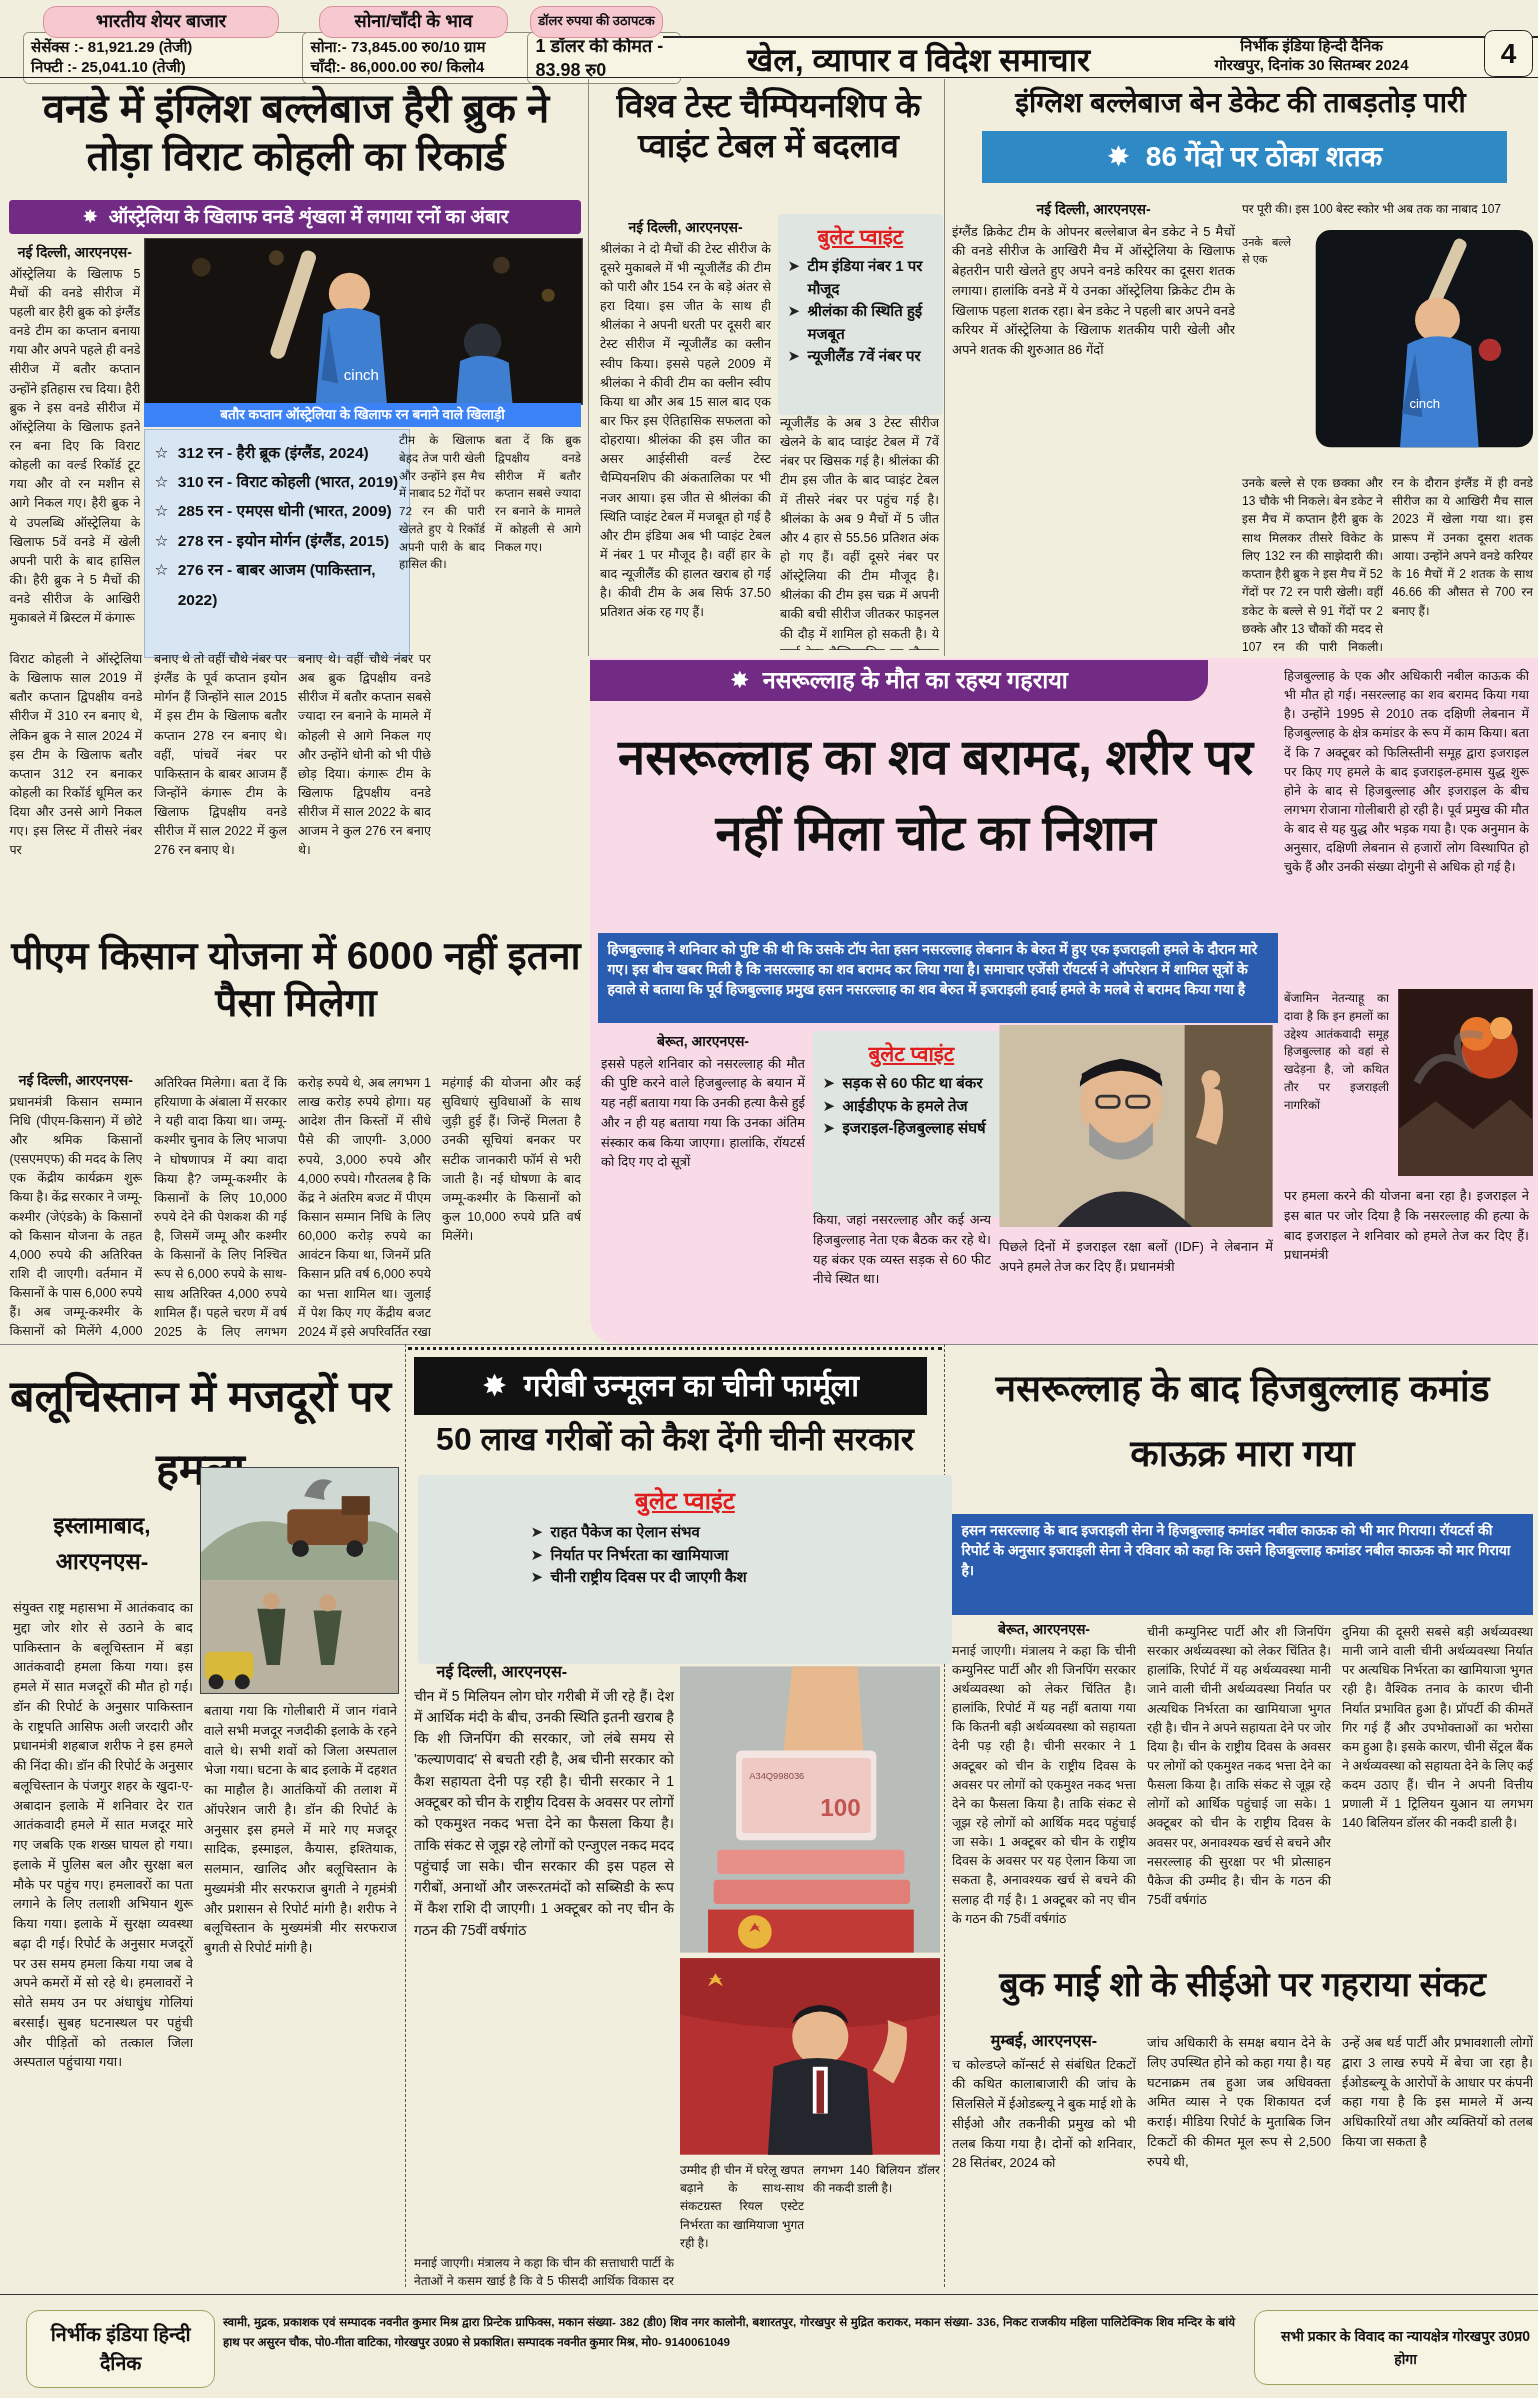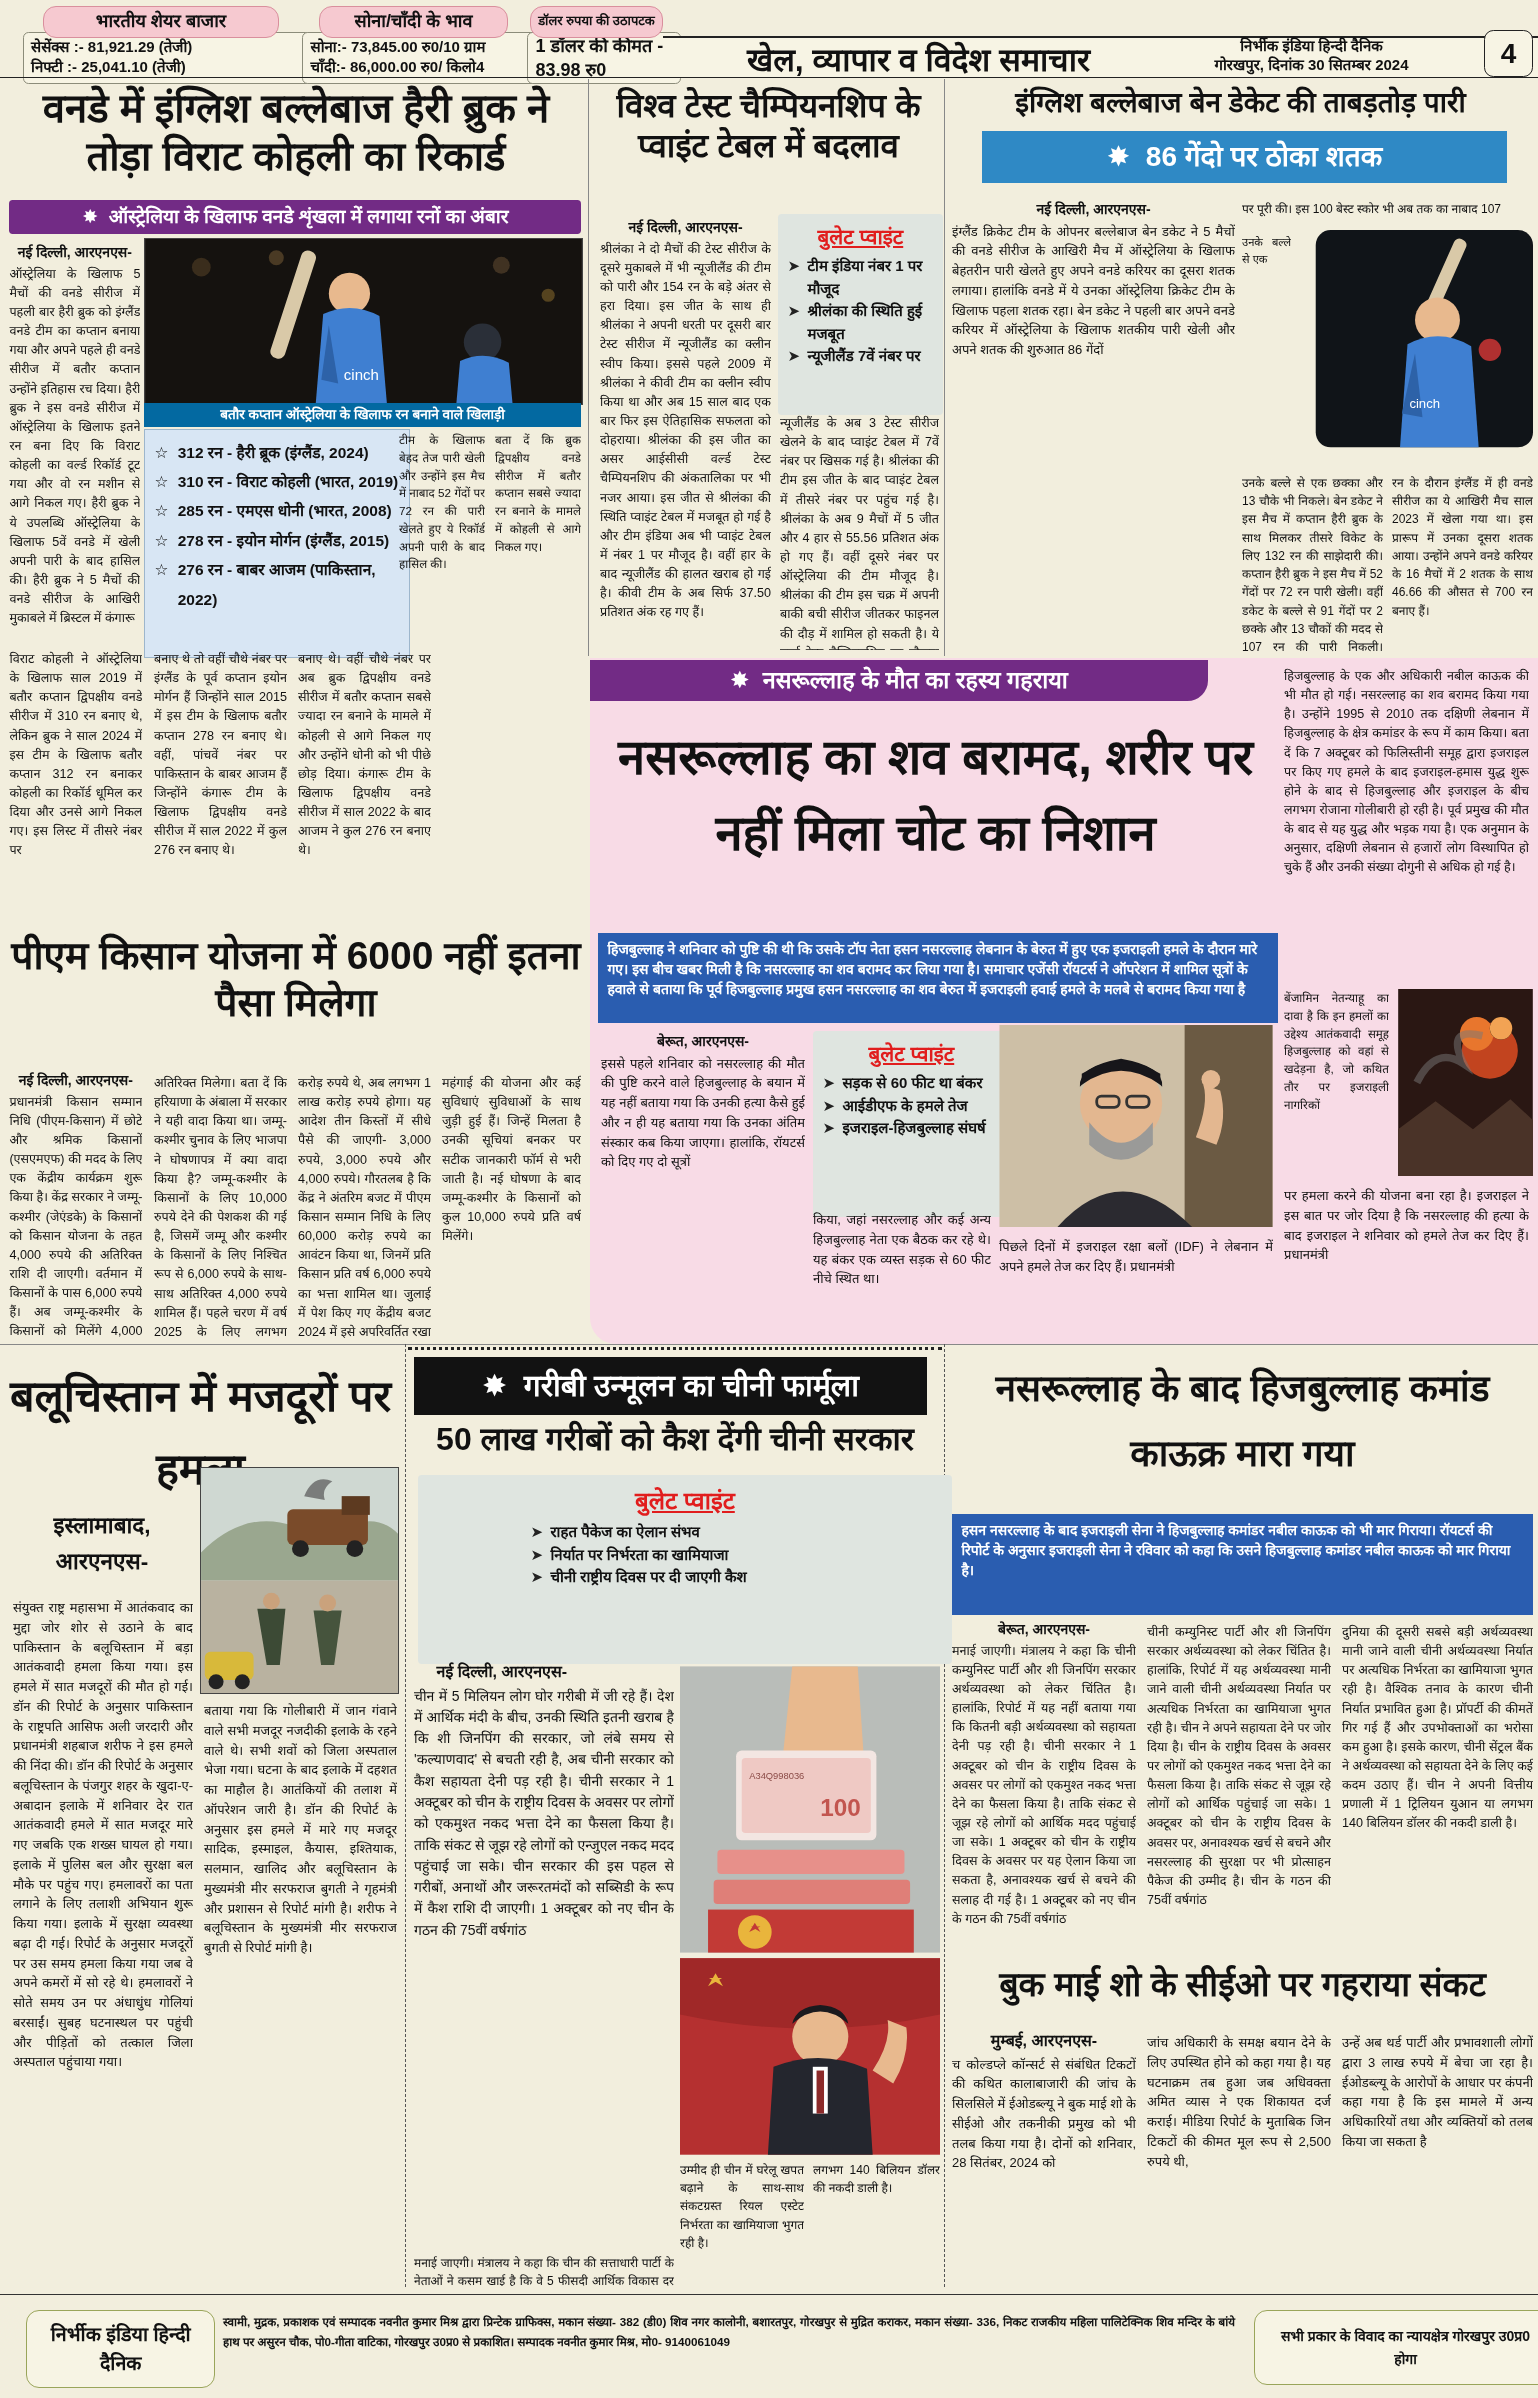--- a/index.html
+++ b/index.html
@@ -19,21 +19,21 @@
   .deck{background:#2a5db0;color:#fff;font-weight:bold;font-size:14px;line-height:1.45;
         padding:5.6px 9.4px;text-align:left;}
   .col{font-size:12.6px;line-height:1.52;text-align:justify;overflow:hidden;}
   .byline{font-weight:bold;text-align:center;font-size:14px;margin-bottom:3.7px;}
   .bulletbox{background:#dfe5e0;border-radius:3.7px;padding:7.5px 9.4px;overflow:hidden;}
   .bullettitle{color:#e11d1d;font-weight:bold;text-decoration:underline;text-align:center;font-size:20.6px;margin-bottom:5.6px;}
   .bulletitem{font-size:15px;font-weight:bold;line-height:1.5;display:flex;gap:7.5px;}
   .bulletmark{color:#222;flex:0 0 auto;}
   .recordsbox{background:#d8e6f4;border:0.9px solid #9db6cc;overflow:hidden;padding:7.5px 9.4px;}
   .recorditem{font-size:15.5px;font-weight:bold;line-height:1.9;display:flex;gap:9.4px;}
-  .caption{background:#0369a1;color:#fff;font-weight:bold;font-size:13.6px;text-align:center;line-height:24px;}
+  .caption{background:#3b82f6;color:#fff;font-weight:bold;font-size:13.6px;text-align:center;line-height:24px;}
   .dotTop{border-top:3.7px dotted #222;}
   .footbox{background:#f7f4e4;border:1.9px solid #9aa55a;border-radius:13px;text-align:center;font-weight:bold;}
   .imgph{overflow:hidden;border:0.9px solid #444;}
   svg{display:block;}
 </style>
 </head>
 <body>
 
 <div class="sheet">
 
@@ -96,21 +96,21 @@
     <div class="recorditem">
         <span>☆</span>
         <span>312 रन - हैरी ब्रूक (इंग्लैंड, 2024)</span>
       </div>
     <div class="recorditem">
         <span>☆</span>
         <span>310 रन - विराट कोहली (भारत, 2019)</span>
       </div>
     <div class="recorditem">
         <span>☆</span>
-        <span>285 रन - एमएस धोनी (भारत, 2008)</span>
+        <span>285 रन - एमएस धोनी (भारत, 2009)</span>
       </div>
     <div class="recorditem">
         <span>☆</span>
         <span>278 रन - इयोन मोर्गन (इंग्लैंड, 2015)</span>
       </div>
     <div class="recorditem">
         <span>☆</span>
         <span>276 रन - बाबर आजम (पाकिस्तान, 2022)</span>
       </div>
   </div>

